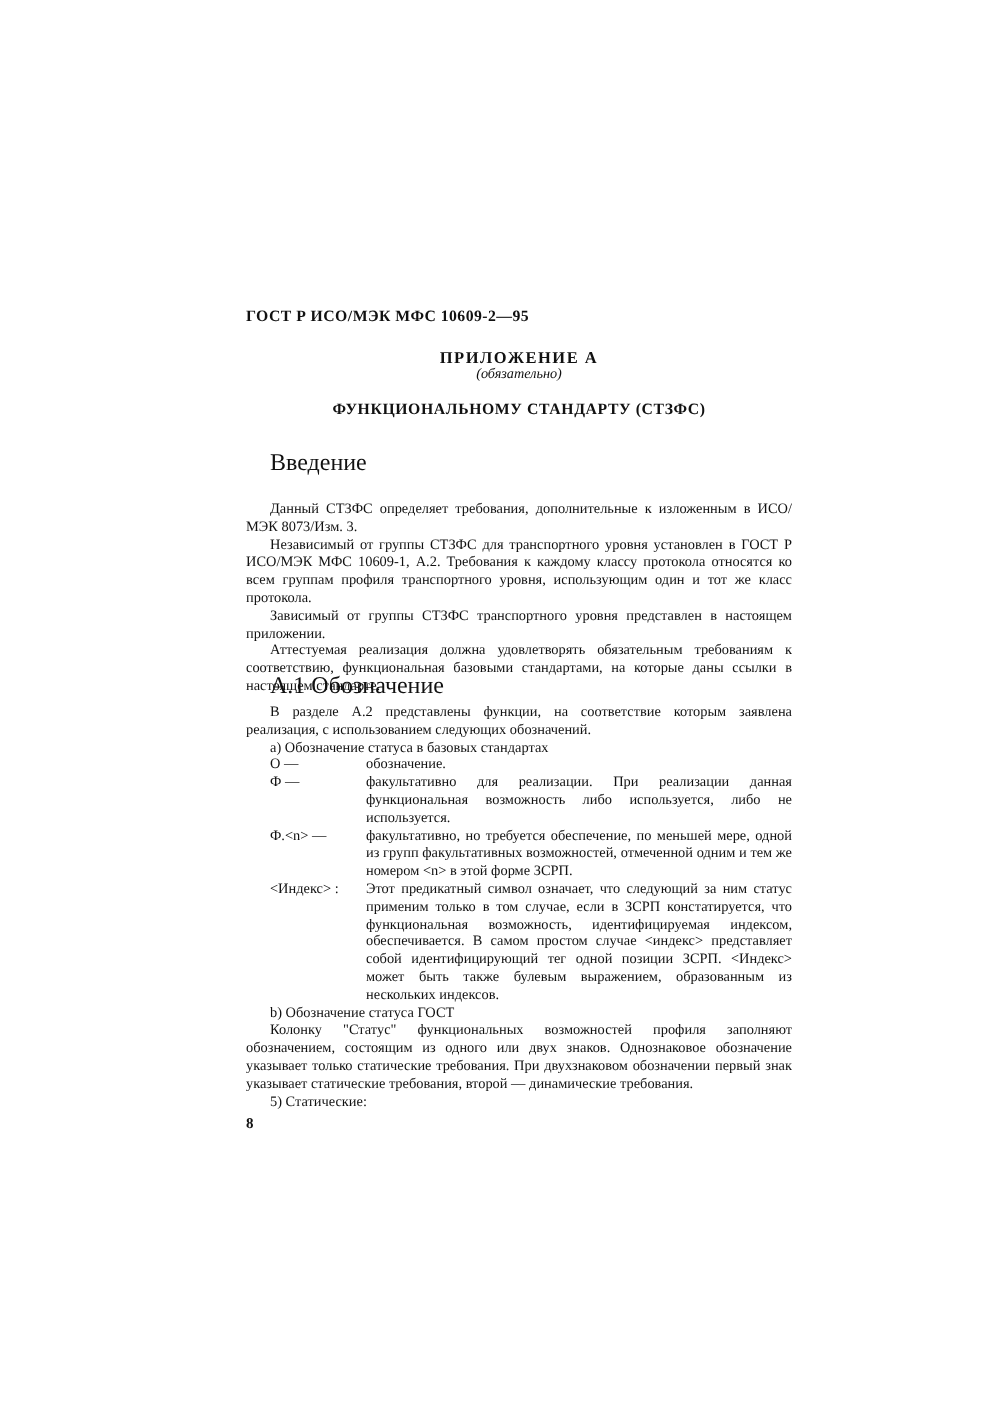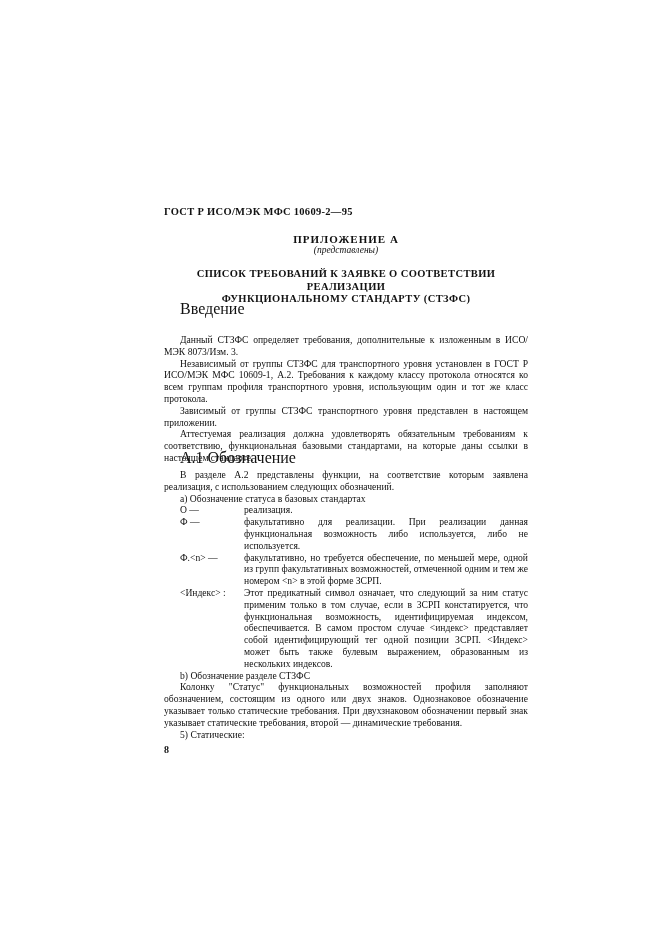--- a/index.html
+++ b/index.html
@@ -23,59 +23,58 @@
 </style>
 </head>
 <body>
 
 <div class="page">
 
   <div class="header">ГОСТ Р ИСО/МЭК МФС 10609-2—95</div>
 
   <div class="appendix">
     <div class="appendix-title">ПРИЛОЖЕНИЕ А</div>
-    <div class="appendix-sub">(представлены)</div>
+    <div class="appendix-sub">(обязательно)</div>
   </div>
 
   <div class="main-title">
-    <div>СПИСОК ТРЕБОВАНИЙ К ЗАЯВКЕ О СООТВЕТСТВИИ РЕАЛИЗАЦИИ</div>
     <div>ФУНКЦИОНАЛЬНОМУ СТАНДАРТУ (СТЗФС)</div>
   </div>
 
   <div class="sec" style="top:300px;">Введение</div>
 
   <div class="body" style="top:320px;margin-top:14px;">
     <p>Данный СТЗФС определяет требования, дополнительные к изложенным в ИСО/МЭК 8073/Изм. 3.</p>
     <p>Независимый от группы СТЗФС для транспортного уровня установлен в ГОСТ Р ИСО/МЭК МФС 10609-1, А.2. Требования к каждому классу протокола относятся ко всем группам профиля транспортного уровня, использующим один и тот же класс протокола.</p>
     <p>Зависимый от группы СТЗФС транспортного уровня представлен в настоящем приложении.</p>
     <p>Аттестуемая реализация должна удовлетворять обязательным требованиям к соответствию, функциональная базовыми стандартами, на которые даны ссылки в настоящем стандарте.</p>
   </div>
 
   <div class="sec" style="top:449px;">А.1 Обозначение</div>
 
   <div class="body" style="top:469px;">
     <p>В разделе А.2 представлены функции, на соответствие которым заявлена реализация, с использованием следующих обозначений.</p>
     <p>а) Обозначение статуса в базовых стандартах</p>
     <div class="deflist">
       <div class="defrow">
         <span class="term">О —</span>
-        <span class="desc">реализация.</span>
+        <span class="desc">обозначение.</span>
       </div>
       <div class="defrow">
         <span class="term">Ф —</span>
         <span class="desc">факультативно для реализации. При реализации данная функциональная возможность либо используется, либо не используется.</span>
       </div>
       <div class="defrow">
         <span class="term">Ф.&lt;n&gt; —</span>
         <span class="desc">факультативно, но требуется обеспечение, по меньшей мере, одной из групп факультативных возможностей, отмеченной одним и тем же номером &lt;n&gt; в этой форме ЗСРП.</span>
       </div>
       <div class="defrow">
         <span class="term">&lt;Индекс&gt; :</span>
         <span class="desc">Этот предикатный символ означает, что следующий за ним статус применим только в том случае, если в ЗСРП констатируется, что функциональная возможность, идентифицируемая индексом, обеспечивается. В самом простом случае &lt;индекс&gt; представляет собой идентифицирующий тег одной позиции ЗСРП. &lt;Индекс&gt; может быть также булевым выражением, образованным из нескольких индексов.</span>
       </div>
     </div>
-    <p>b) Обозначение разделе СТЗФС</p>
+    <p>b) Обозначение статуса ГОСТ</p>
     <p>Колонку "Статус" функциональных возможностей профиля заполняют обозначением, состоящим из одного или двух знаков. Однознаковое обозначение указывает только статические требования. При двухзнаковом обозначении первый знак указывает статические требования, второй — динамические требования.</p>
     <p>5) Статические:</p>
   </div>
 
   <div class="pagenum">8</div>
 </div>
 
 </body></html>

